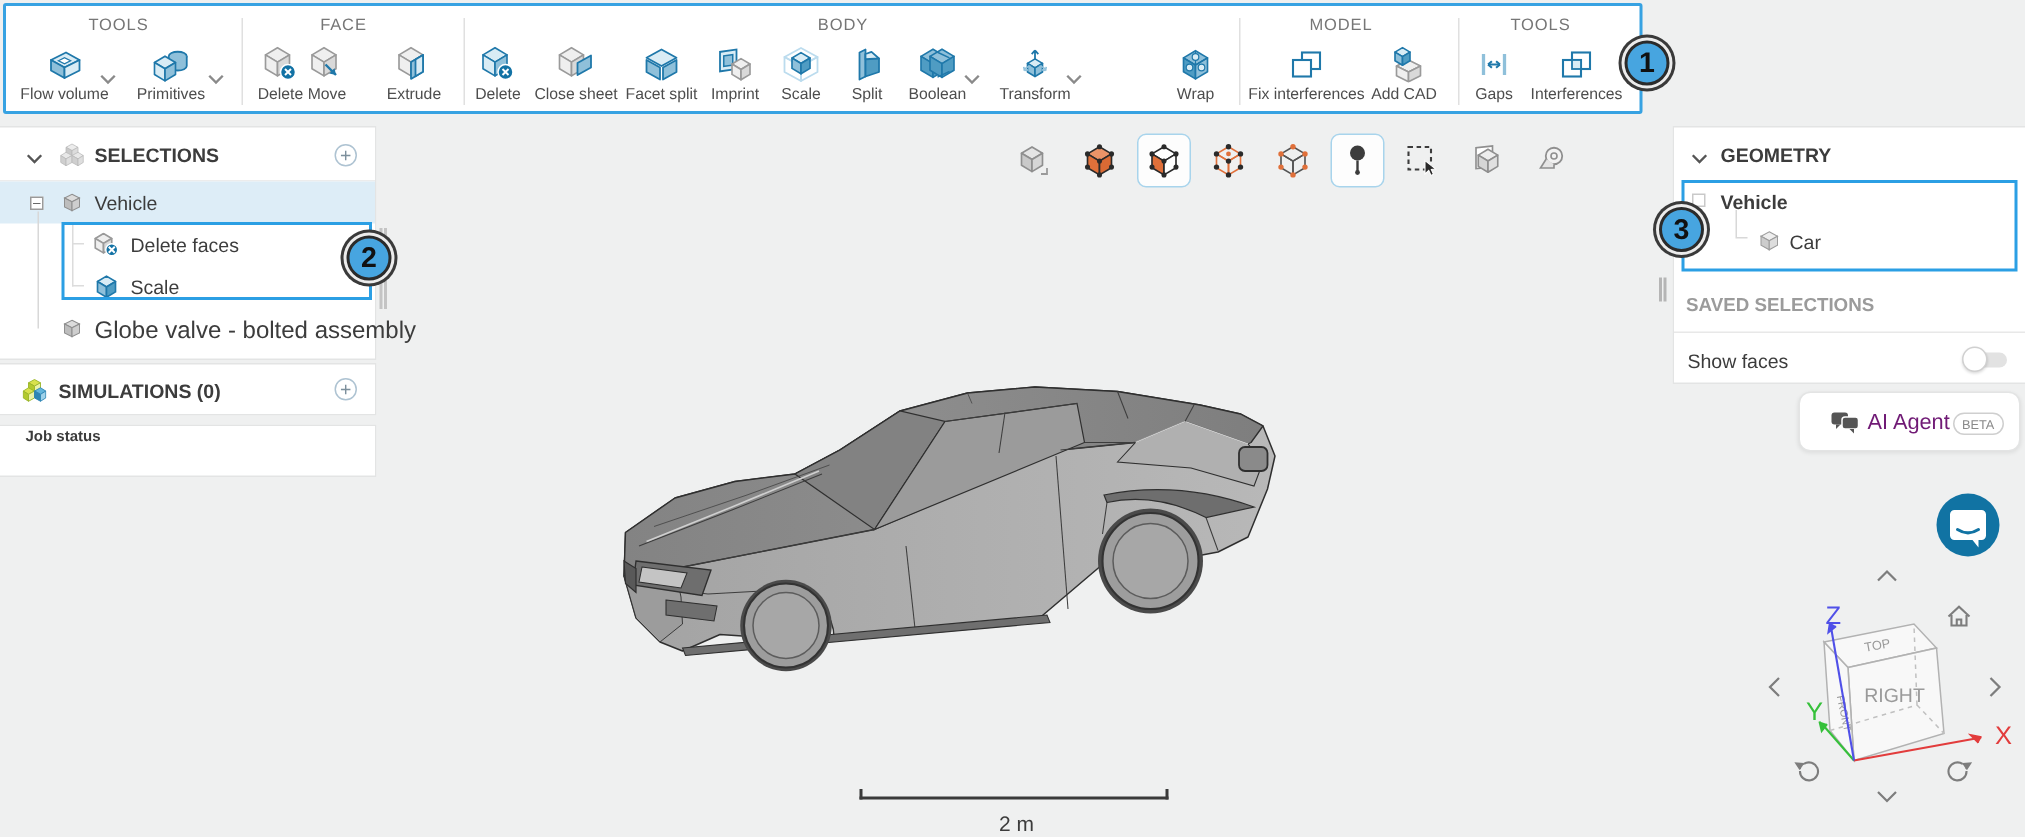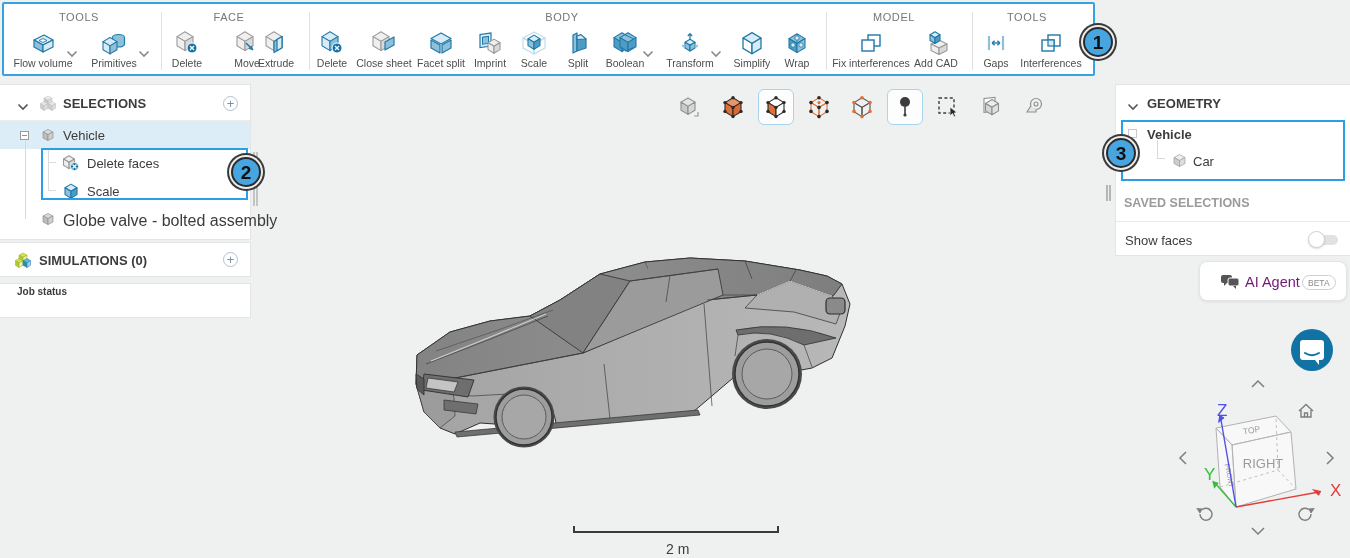--- a/index.html
+++ b/index.html
@@ -68,21 +68,21 @@
 <div class="tbitem" style="left:183px;">
       <svg width="26" height="24" viewBox="0 0 26 24" style="">
         <polygon points="11,0.8000000000000007 19,5.6 11,10.4 3,5.6" fill="#efefef" stroke="#9a9a9a" stroke-width="1.1" stroke-linejoin="round"></polygon>
         <polygon points="3,5.6 11,10.4 11,19.6 3,14.8" fill="#efefef" stroke="#9a9a9a" stroke-width="1.1" stroke-linejoin="round"></polygon>
         <polygon points="19,5.6 11,10.4 11,19.6 19,14.8" fill="#d9d9d9" stroke="#9a9a9a" stroke-width="1.1" stroke-linejoin="round"></polygon>
         <circle cx="18" cy="17" r="5" fill="#1272a5" stroke="#fff" stroke-width="1"></circle>
         <path d="M16,15 L20,19 M20,15 L16,19" stroke="#fff" stroke-width="1.3"></path>
       </svg>
       <div class="tblabel">Delete</div>
     </div>
-<div class="tbitem" style="left:243px;text-align:center;">
+<div class="tbitem" style="left:214px;text-align:center;">
       <svg width="26" height="24" viewBox="0 0 26 24" style="">
         <polygon points="11,0.8000000000000007 19,5.6 11,10.4 3,5.6" fill="#efefef" stroke="#9a9a9a" stroke-width="1.1" stroke-linejoin="round"></polygon>
         <polygon points="3,5.6 11,10.4 11,19.6 3,14.8" fill="#efefef" stroke="#9a9a9a" stroke-width="1.1" stroke-linejoin="round"></polygon>
         <polygon points="19,5.6 11,10.4 11,19.6 19,14.8" fill="#d9d9d9" stroke="#9a9a9a" stroke-width="1.1" stroke-linejoin="round"></polygon>
         <path d="M12,12 L19,19" stroke="#1f78aa" stroke-width="1.6"></path>
         <path d="M19,19 l-4.5,-1 3.5,-3.5 z" fill="#1f78aa"></path>
       </svg>
       <div class="tblabel">Move</div>
     </div>
 <div class="tbitem" style="left:272px;">
@@ -175,28 +175,20 @@
         <path d="M7,16 a8,3.5 0 0 1 4,-3" stroke="#8fc0da" stroke-width="1.2" fill="none"></path>
         <path d="M21,16 a8,3.5 0 0 0 -4,-3" stroke="#8fc0da" stroke-width="1.2" fill="none"></path>
         <path d="M7,16 l-0.5,-2.4 M7,16 l2.4,-0.4" stroke="#8fc0da" stroke-width="1.1" fill="none"></path>
         <path d="M21,16 l0.5,-2.4 M21,16 l-2.4,-0.4" stroke="#8fc0da" stroke-width="1.1" fill="none"></path>
       </svg>
       <div class="tblabel">Transform</div>
     </div>
 <div class="ddchev" style="left:706px;"><svg width="12" height="8" viewBox="0 0 12 8">
         <path d="M1.5,1.5 L6,6 L10.5,1.5" fill="none" stroke="#8a8a8a" stroke-width="1.6"></path>
       </svg></div>
-<div class="tbitem" style="left:748px;">
-      <svg width="26" height="24" viewBox="0 0 26 24" style="">
-        <polygon points="13,1.6500000000000004 22,7.05 13,12.45 4,7.05" fill="#d9ecf5" stroke="#1f78aa" stroke-width="1.3" stroke-linejoin="round"></polygon>
-        <polygon points="4,7.05 13,12.45 13,22.799999999999997 4,17.4" fill="#ffffff" stroke="#1f78aa" stroke-width="1.3" stroke-linejoin="round"></polygon>
-        <polygon points="22,7.05 13,12.45 13,22.799999999999997 22,17.4" fill="#d9ecf5" stroke="#1f78aa" stroke-width="1.3" stroke-linejoin="round"></polygon>
-      </svg>
-      <div class="tblabel">Simplify</div>
-    </div>
 <div class="tbitem" style="left:793px;">
       <svg width="26" height="24" viewBox="0 0 26 24" style="">
         <polygon points="13,2.8000000000000007 21,7.6 13,12.4 5,7.6" fill="#8fc0da" stroke="#1f78aa" stroke-width="1.1" stroke-linejoin="round"></polygon>
         <polygon points="5,7.6 13,12.4 13,21.6 5,16.8" fill="#4f9cc3" stroke="#1f78aa" stroke-width="1.1" stroke-linejoin="round"></polygon>
         <polygon points="21,7.6 13,12.4 13,21.6 21,16.8" fill="#8fc0da" stroke="#1f78aa" stroke-width="1.1" stroke-linejoin="round"></polygon>
         <path d="M13,3 L13,12.4 M5,7.6 L13,12.4 M21,7.6 L13,12.4" stroke="#1f78aa" stroke-width="0.8"></path>
         <circle cx="13" cy="7" r="2.2" fill="#d9ecf5" stroke="#1f78aa" stroke-width="0.8"></circle>
         <circle cx="9" cy="14" r="2.2" fill="#d9ecf5" stroke="#1f78aa" stroke-width="0.8"></circle>
         <circle cx="17" cy="14" r="2.2" fill="#d9ecf5" stroke="#1f78aa" stroke-width="0.8"></circle>
       </svg>

